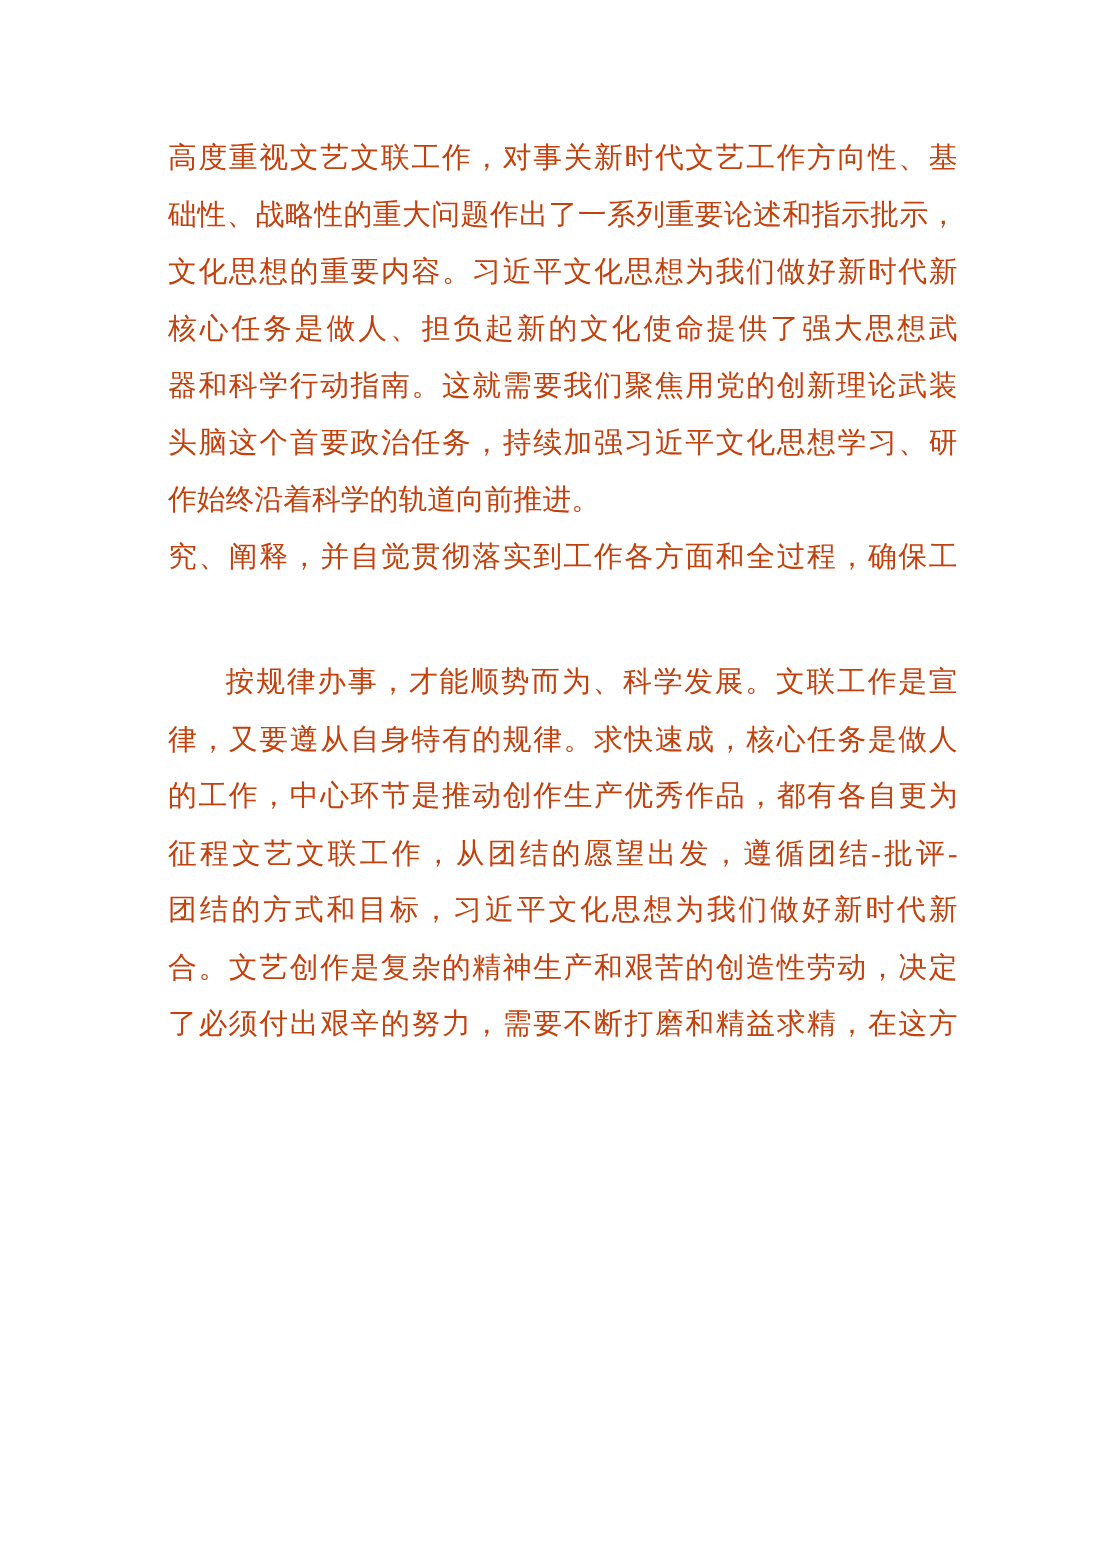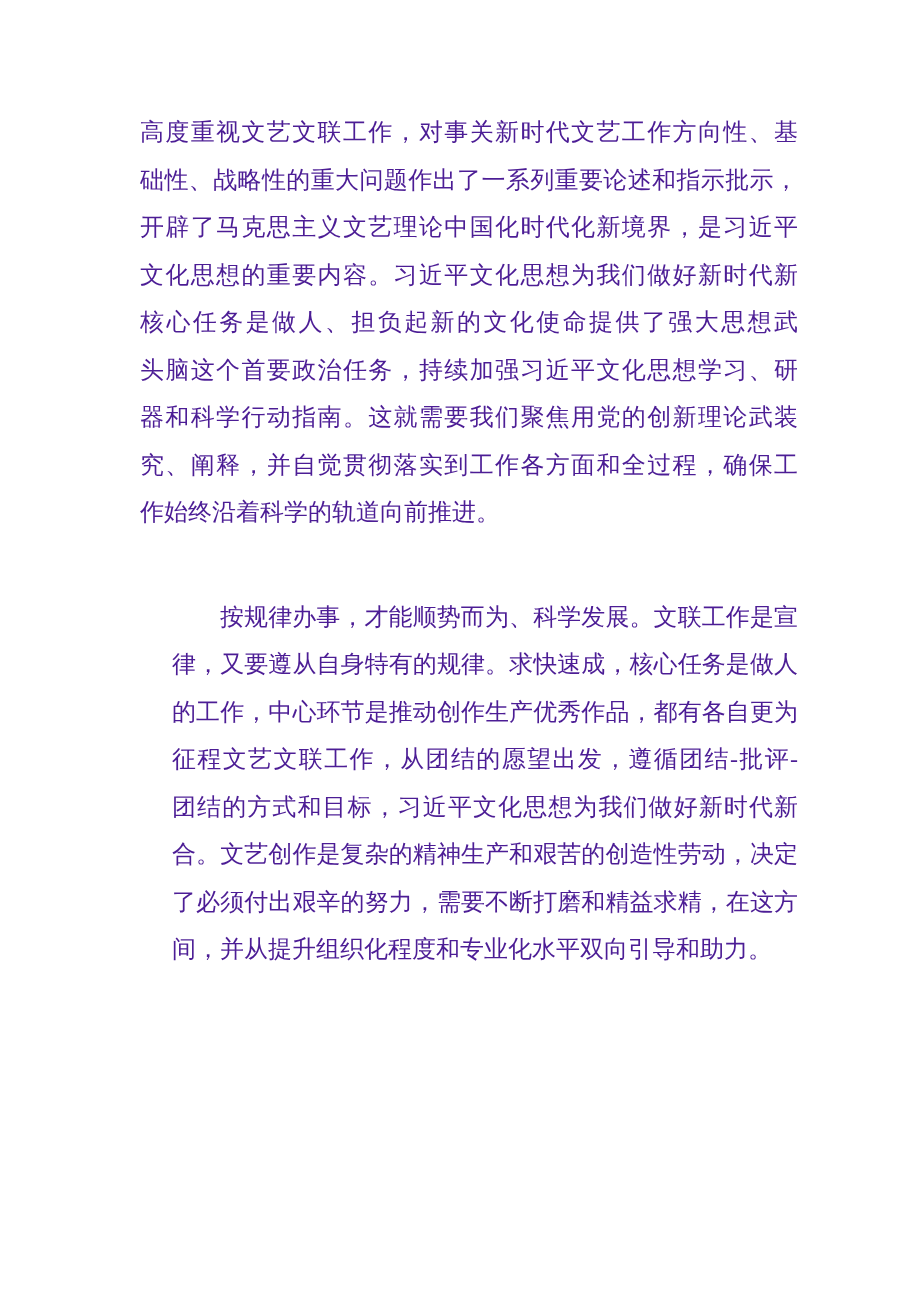--- a/index.html
+++ b/index.html
@@ -7,36 +7,35 @@
     padding: 0;
     background: #ffffff;
   }
   .page {
     position: relative;
     width: 904px;
     height: 1301px;
     background: #ffffff;
     overflow: hidden;
     font-family: "Liberation Serif", serif;
-    color: #4c1d95;
+    color: #c2410c;
   }
   .text-block {
     box-sizing: content-box;
     padding: 109px 0 0 140px;
     width: 658px;
     font-size: 24px;
     line-height: 47.5px;
     letter-spacing: 0;
   }
   .para {
     margin: 0;
   }
   .para + .para {
     margin-top: 57px;
-    margin-left: 32px;
   }
   .line {
     text-align: justify;
     text-align-last: justify;
     
     text-justify: inter-character;
   }
   .line.para-last {
     text-align-last: left;
   }
@@ -45,32 +44,30 @@
   }
 </style>
 </head>
 <body>
 
 <div class="page">
   <div class="text-block">
       <div class="para">
         <div class="line">高度重视文艺文联工作，对事关新时代文艺工作方向性、基</div>
         <div class="line">础性、战略性的重大问题作出了一系列重要论述和指示批示，</div>
-        <div class="line">开辟了马克思主义文艺理论中国化时代化新境界，是习近平</div>
         <div class="line">文化思想的重要内容。习近平文化思想为我们做好新时代新</div>
         <div class="line">核心任务是做人、担负起新的文化使命提供了强大思想武</div>
+        <div class="line">器和科学行动指南。这就需要我们聚焦用党的创新理论武装</div>
         <div class="line">头脑这个首要政治任务，持续加强习近平文化思想学习、研</div>
-        <div class="line">器和科学行动指南。这就需要我们聚焦用党的创新理论武装</div>
+        <div class="line para-last">作始终沿着科学的轨道向前推进。</div>
         <div class="line">究、阐释，并自觉贯彻落实到工作各方面和全过程，确保工</div>
-        <div class="line para-last">作始终沿着科学的轨道向前推进。</div>
       </div>
       <div class="para">
         <div class="line indent">按规律办事，才能顺势而为、科学发展。文联工作是宣</div>
         <div class="line">律，又要遵从自身特有的规律。求快速成，核心任务是做人</div>
         <div class="line">的工作，中心环节是推动创作生产优秀作品，都有各自更为</div>
         <div class="line">征程文艺文联工作，从团结的愿望出发，遵循团结-批评-</div>
         <div class="line">团结的方式和目标，习近平文化思想为我们做好新时代新</div>
         <div class="line">合。文艺创作是复杂的精神生产和艰苦的创造性劳动，决定</div>
         <div class="line">了必须付出艰辛的努力，需要不断打磨和精益求精，在这方</div>
-        <div class="line para-last">间，并从提升组织化程度和专业化水平双向引导和助力。</div>
       </div>
     </div>
 </div>
 
 </body></html>

